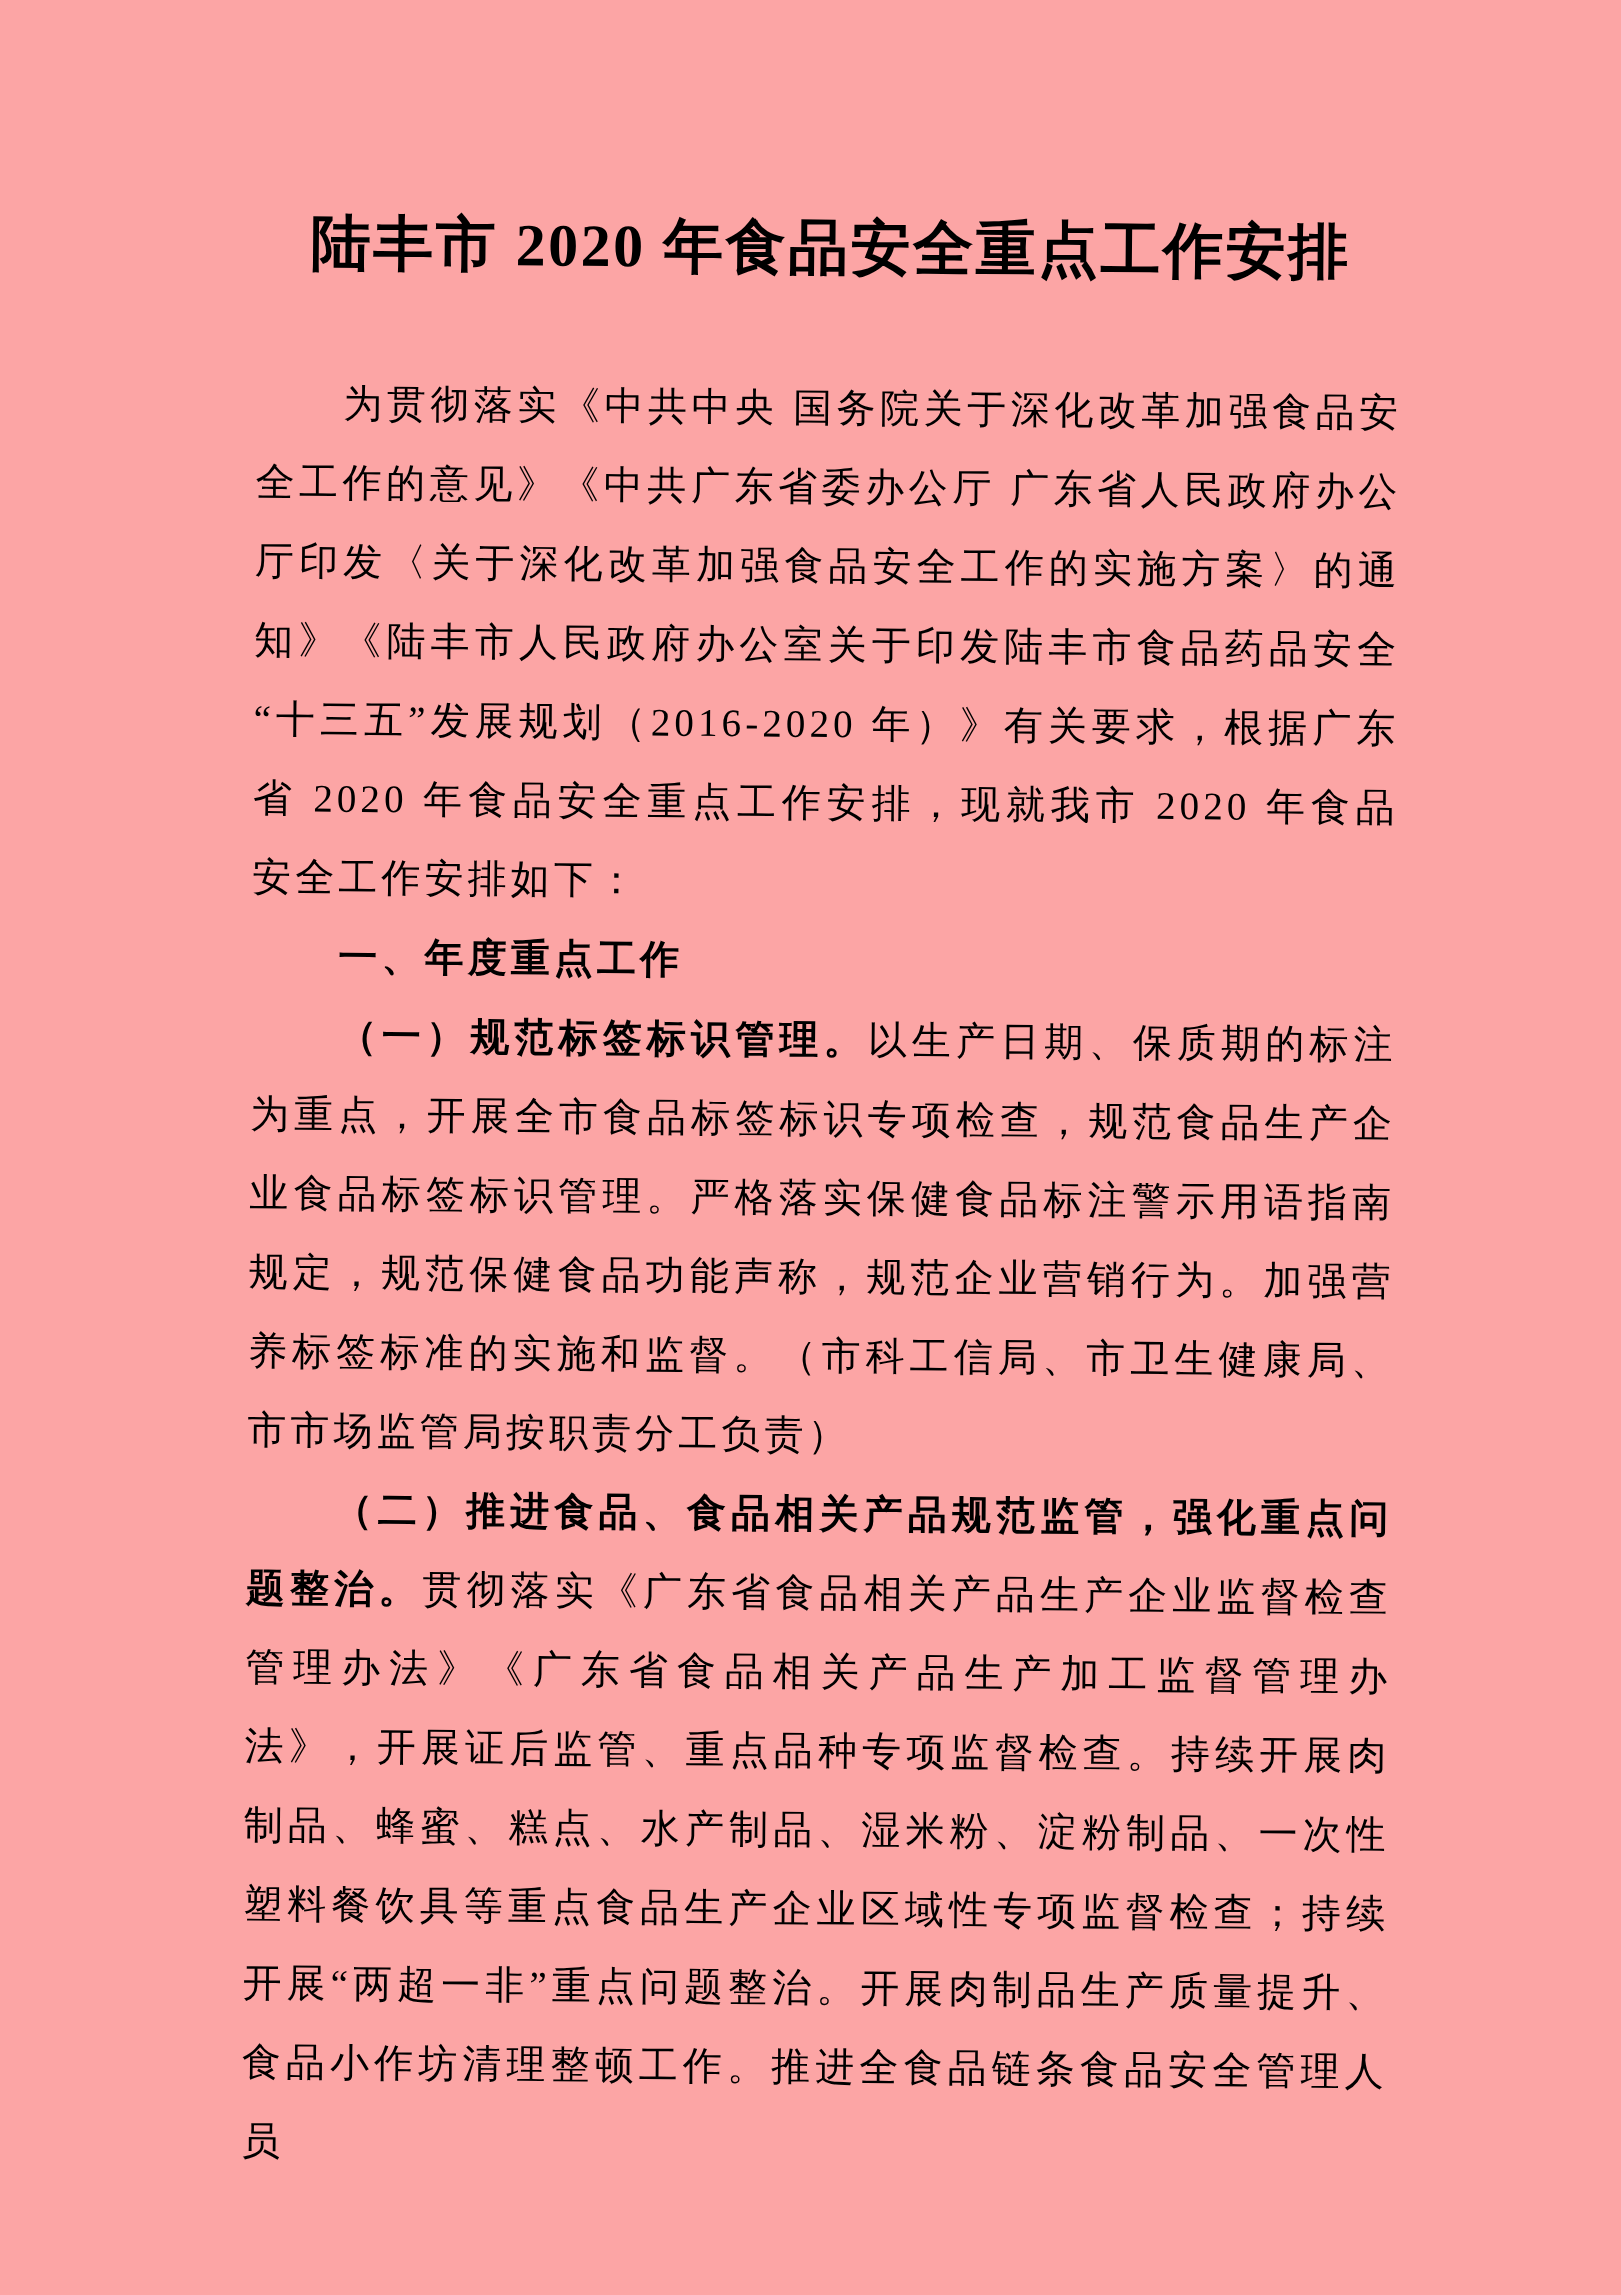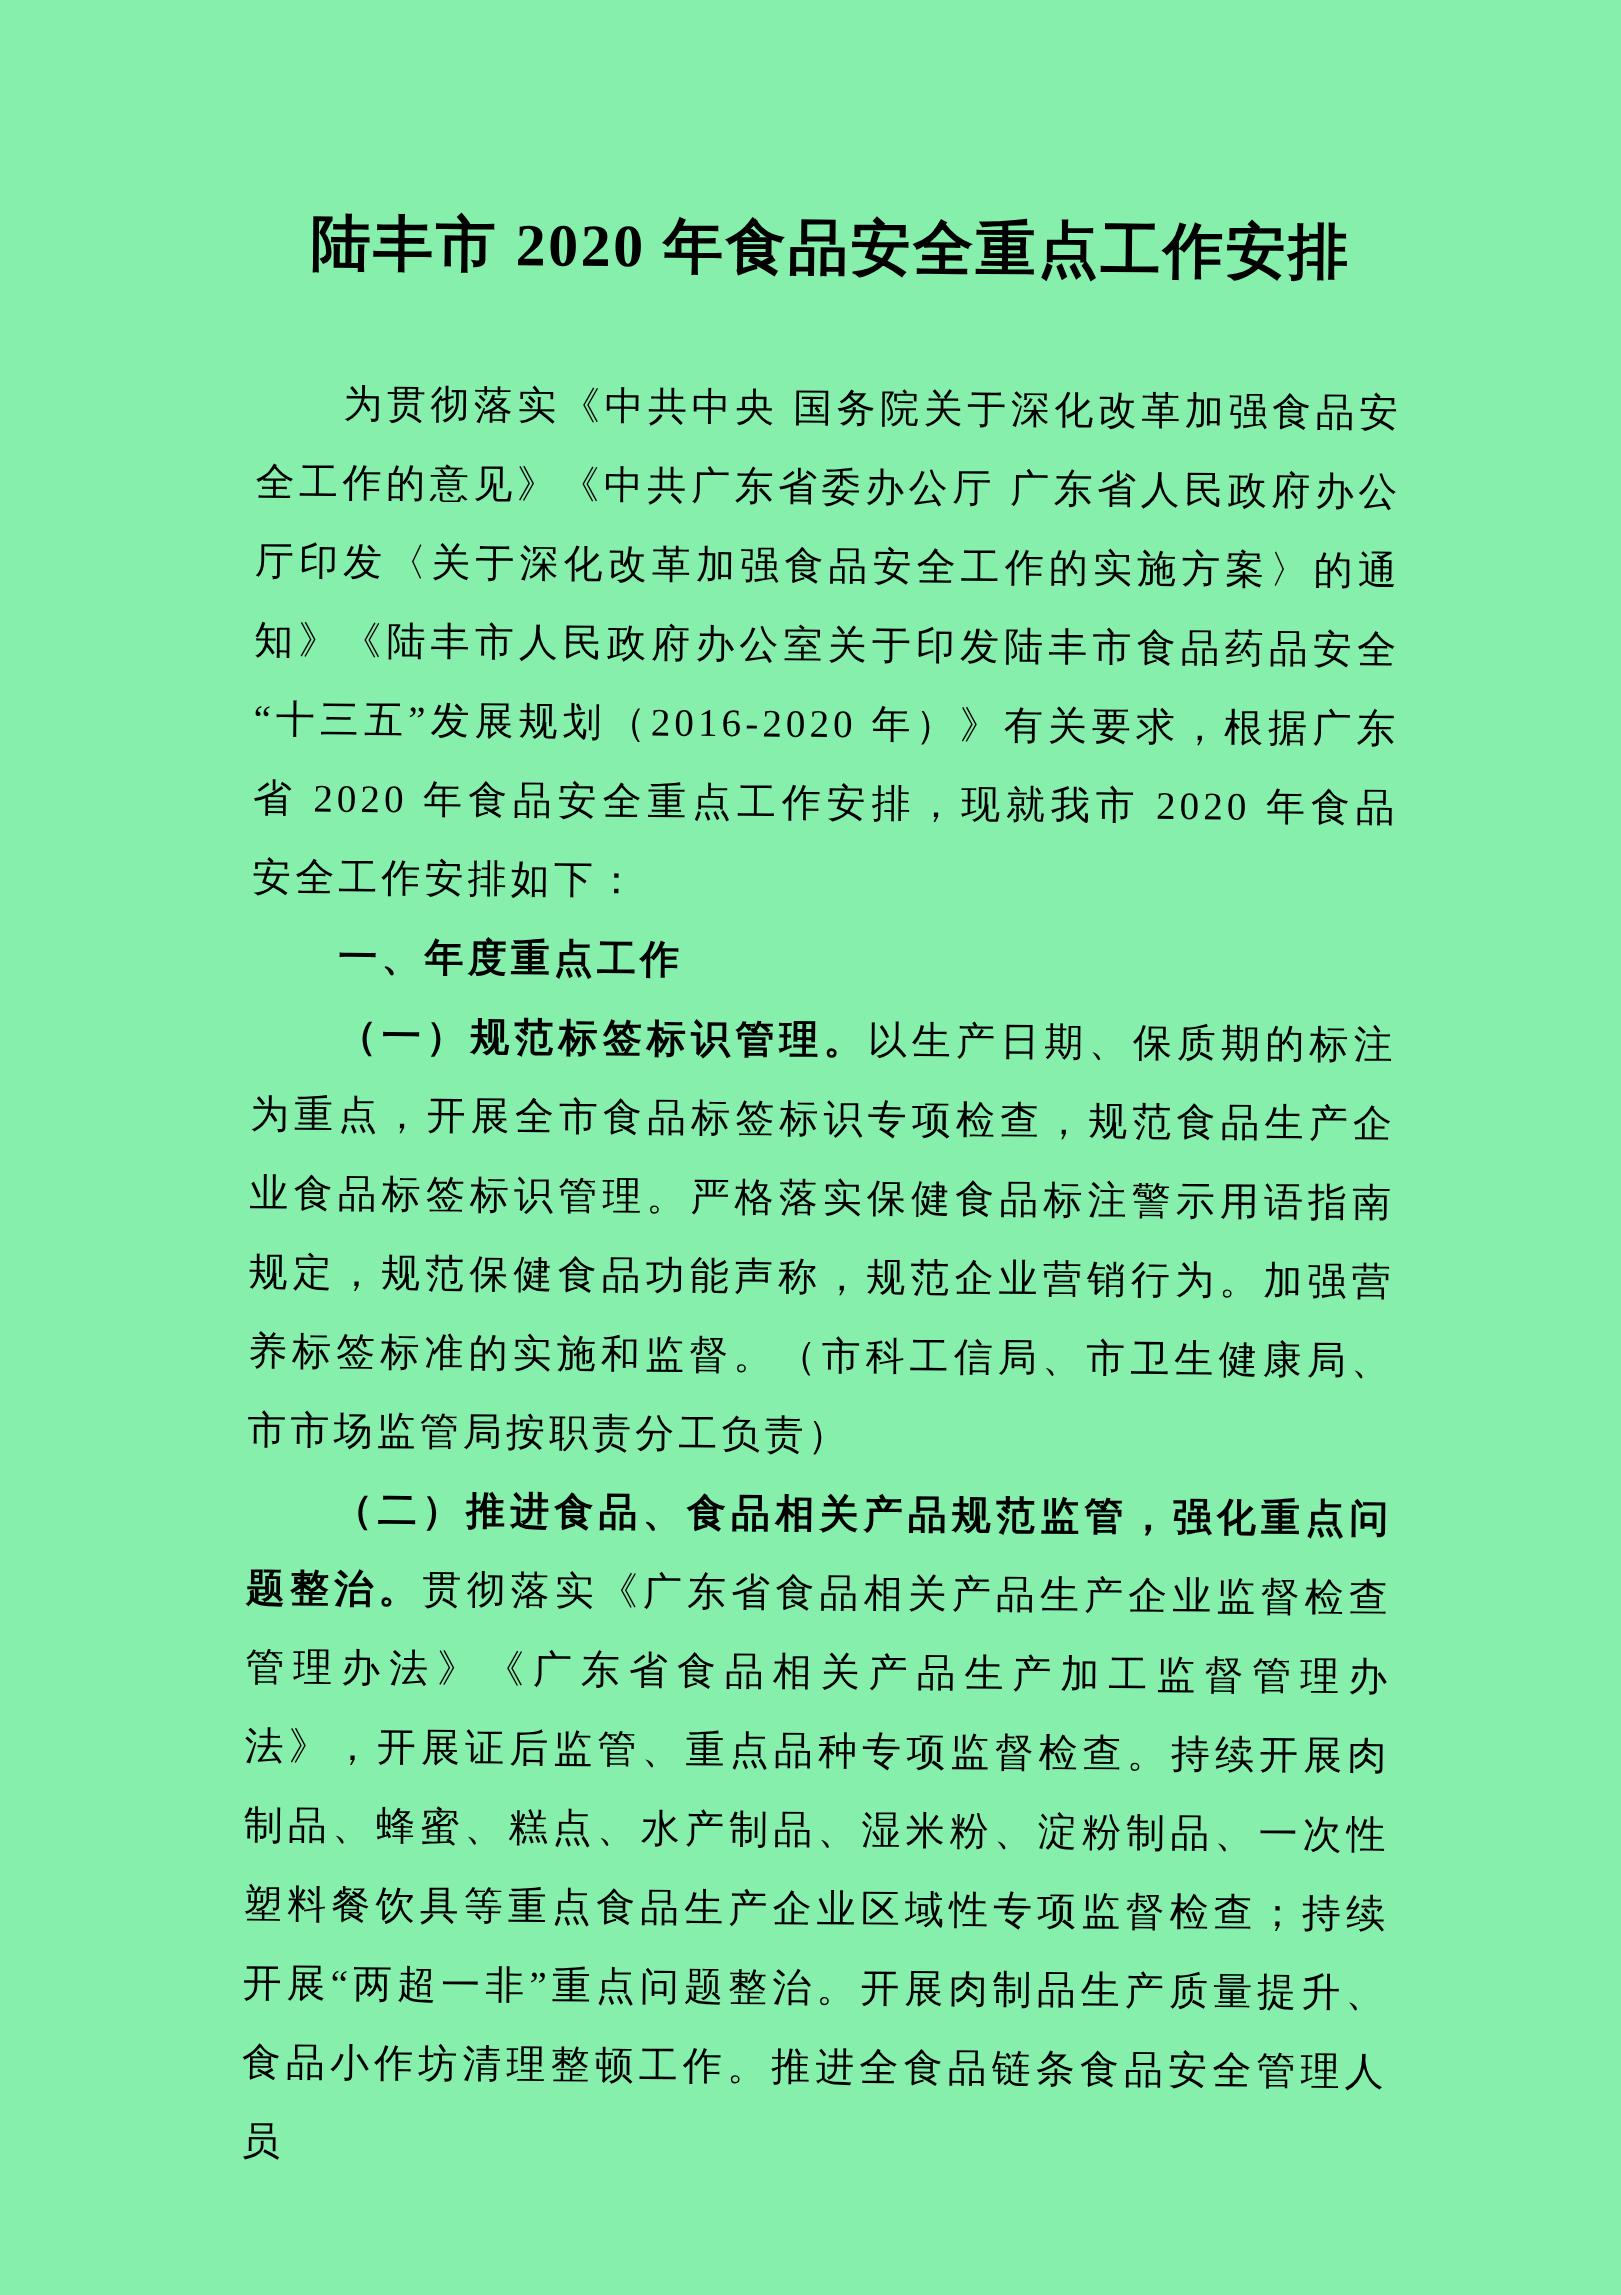--- a/index.html
+++ b/index.html
@@ -11,21 +11,21 @@
     width: 1622px;
     height: 2295px;
     position: relative;
     overflow: hidden;
     font-family: "Liberation Serif", "DejaVu Serif", serif;
     color: #000000;
   }
   .page {
     position: absolute;
     inset: 0;
-    background: #86efac;
+    background: #fca5a5;
   }
   .content {
     position: absolute;
     left: 258px;
     top: 206px;
     width: 1146px;
     transform: rotate(0.5deg);
     transform-origin: 0 0;
   }
   .doc-title {

